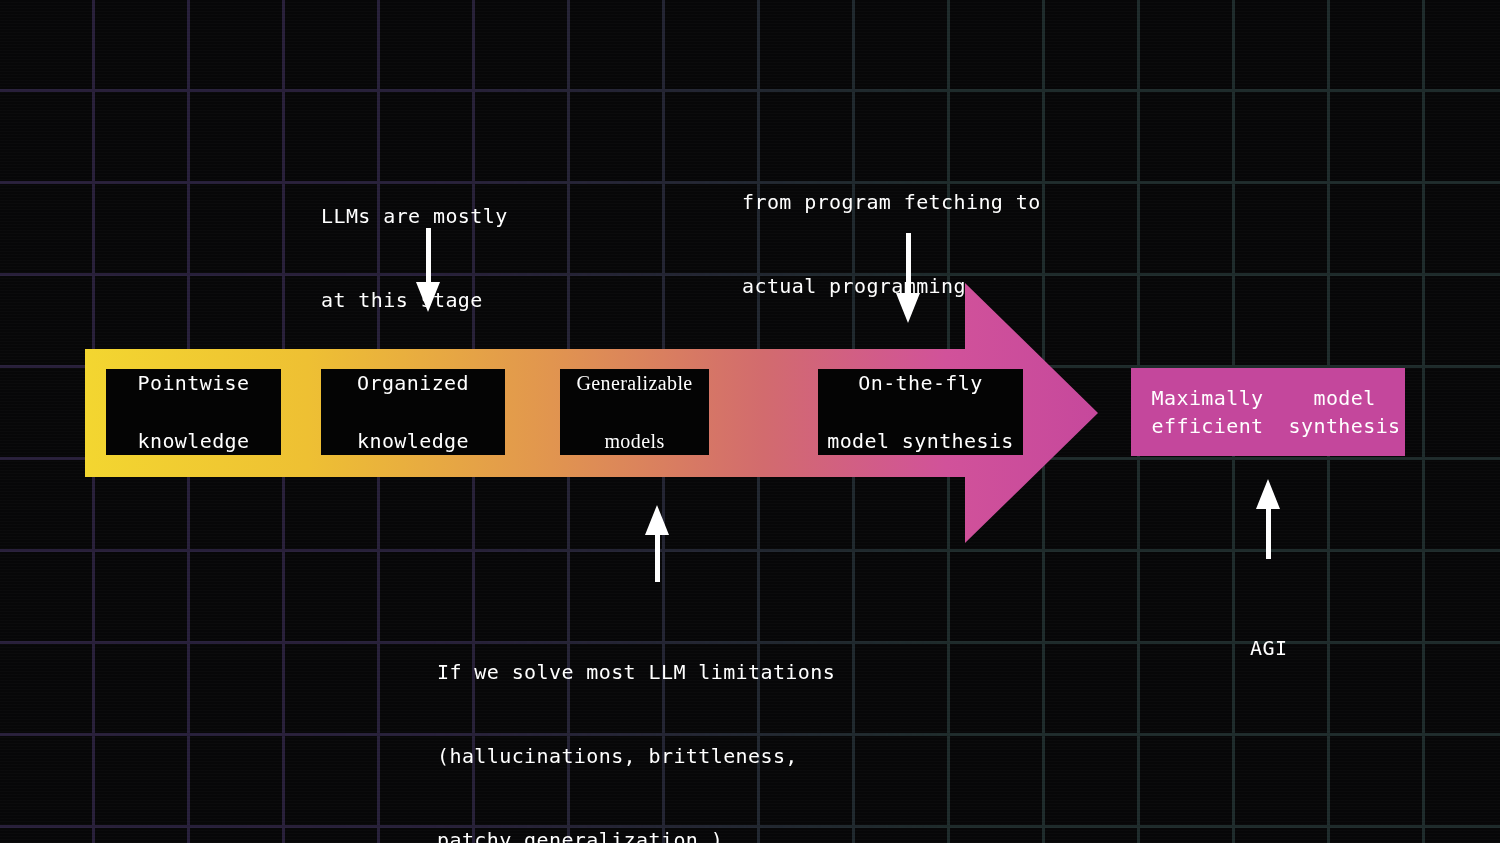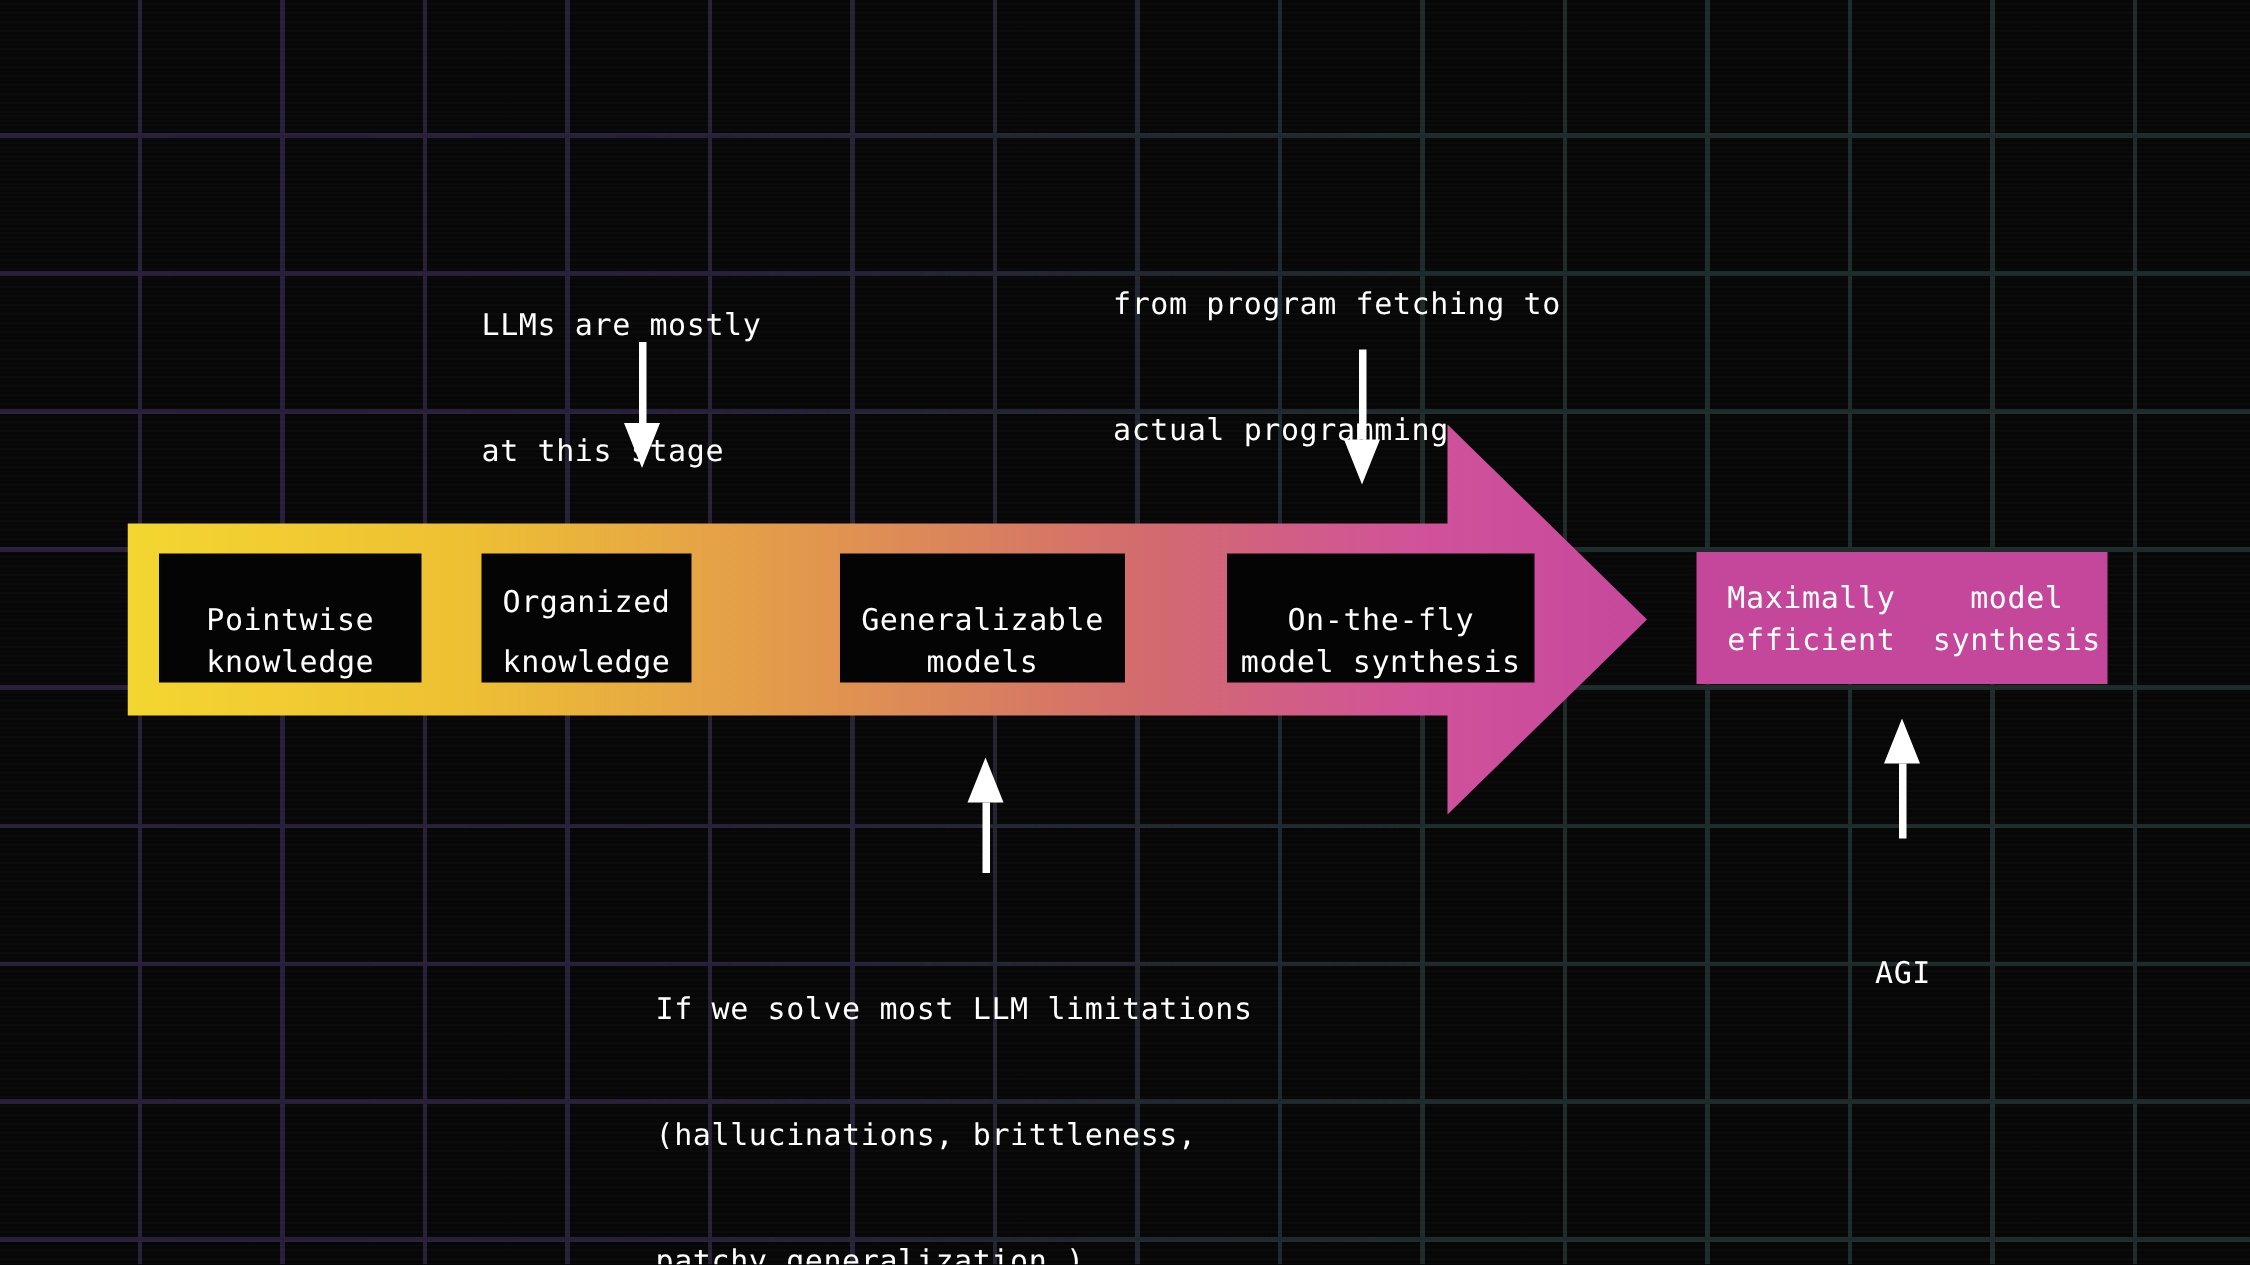--- a/index.html
+++ b/index.html
@@ -40,21 +40,21 @@
   .varrow { position:absolute; width:24px; display:flex; flex-direction:column; align-items:center; }
   .varrow .shaft { width:5px; background:#ffffff; }
   .varrow .tri { width:0; height:0; border-left:12px solid transparent; border-right:12px solid transparent; }
   .varrow .tri.down { border-top:30px solid #ffffff; }
   .varrow .tri.up   { border-bottom:30px solid #ffffff; }
   
   .main-arrow { position:absolute; left:85px; top:283px; }
   
   .stage-box {
     position:absolute; top:369px; height:86px; background:#040404;
-    display:flex; flex-direction:column; align-items:center; justify-content:flex-end;
+    display:flex; flex-direction:column; align-items:center; justify-content:space-between;
     font-size:20px; line-height:28px; letter-spacing:0.4px; text-align:center;
   }
   .final-box {
     position:absolute; left:1131px; top:368px; width:274px; height:88px;
     background:#c4479c;
     display:flex; flex-direction:row; align-items:center; justify-content:center;
     font-size:20px; line-height:28px; letter-spacing:0.4px; text-align:center;
   }
 </style>
 </head>
@@ -97,25 +97,25 @@
         <stop offset="1" stop-color="#c6489c"></stop>
       </linearGradient>
     </defs>
     <polygon points="0,66 880,66 880,0 1013,130 880,260 880,194 0,194" fill="url(#stageGrad)"></polygon>
   </svg>
 
   <div class="stage-box" style="left:106px; width:175px;">
     <span>Pointwise</span>
     <span>knowledge</span>
   </div>
-  <div class="stage-box" style="left:321px; width:140px;gap:12px;">
+  <div class="stage-box" style="left:321px; width:184px;gap:12px;">
     <span>Organized</span>
     <span>knowledge</span>
   </div>
-  <div class="stage-box" style="left:560px; width:190px;">
+  <div class="stage-box" style="left:560px; width:149px;font-family:Liberation Serif, serif;">
     <span>Generalizable</span>
     <span>models</span>
   </div>
   <div class="stage-box" style="left:818px; width:205px;">
     <span>On-the-fly</span>
     <span>model synthesis</span>
   </div>
 
   <div class="final-box">
     <span>Maximally efficient</span>

